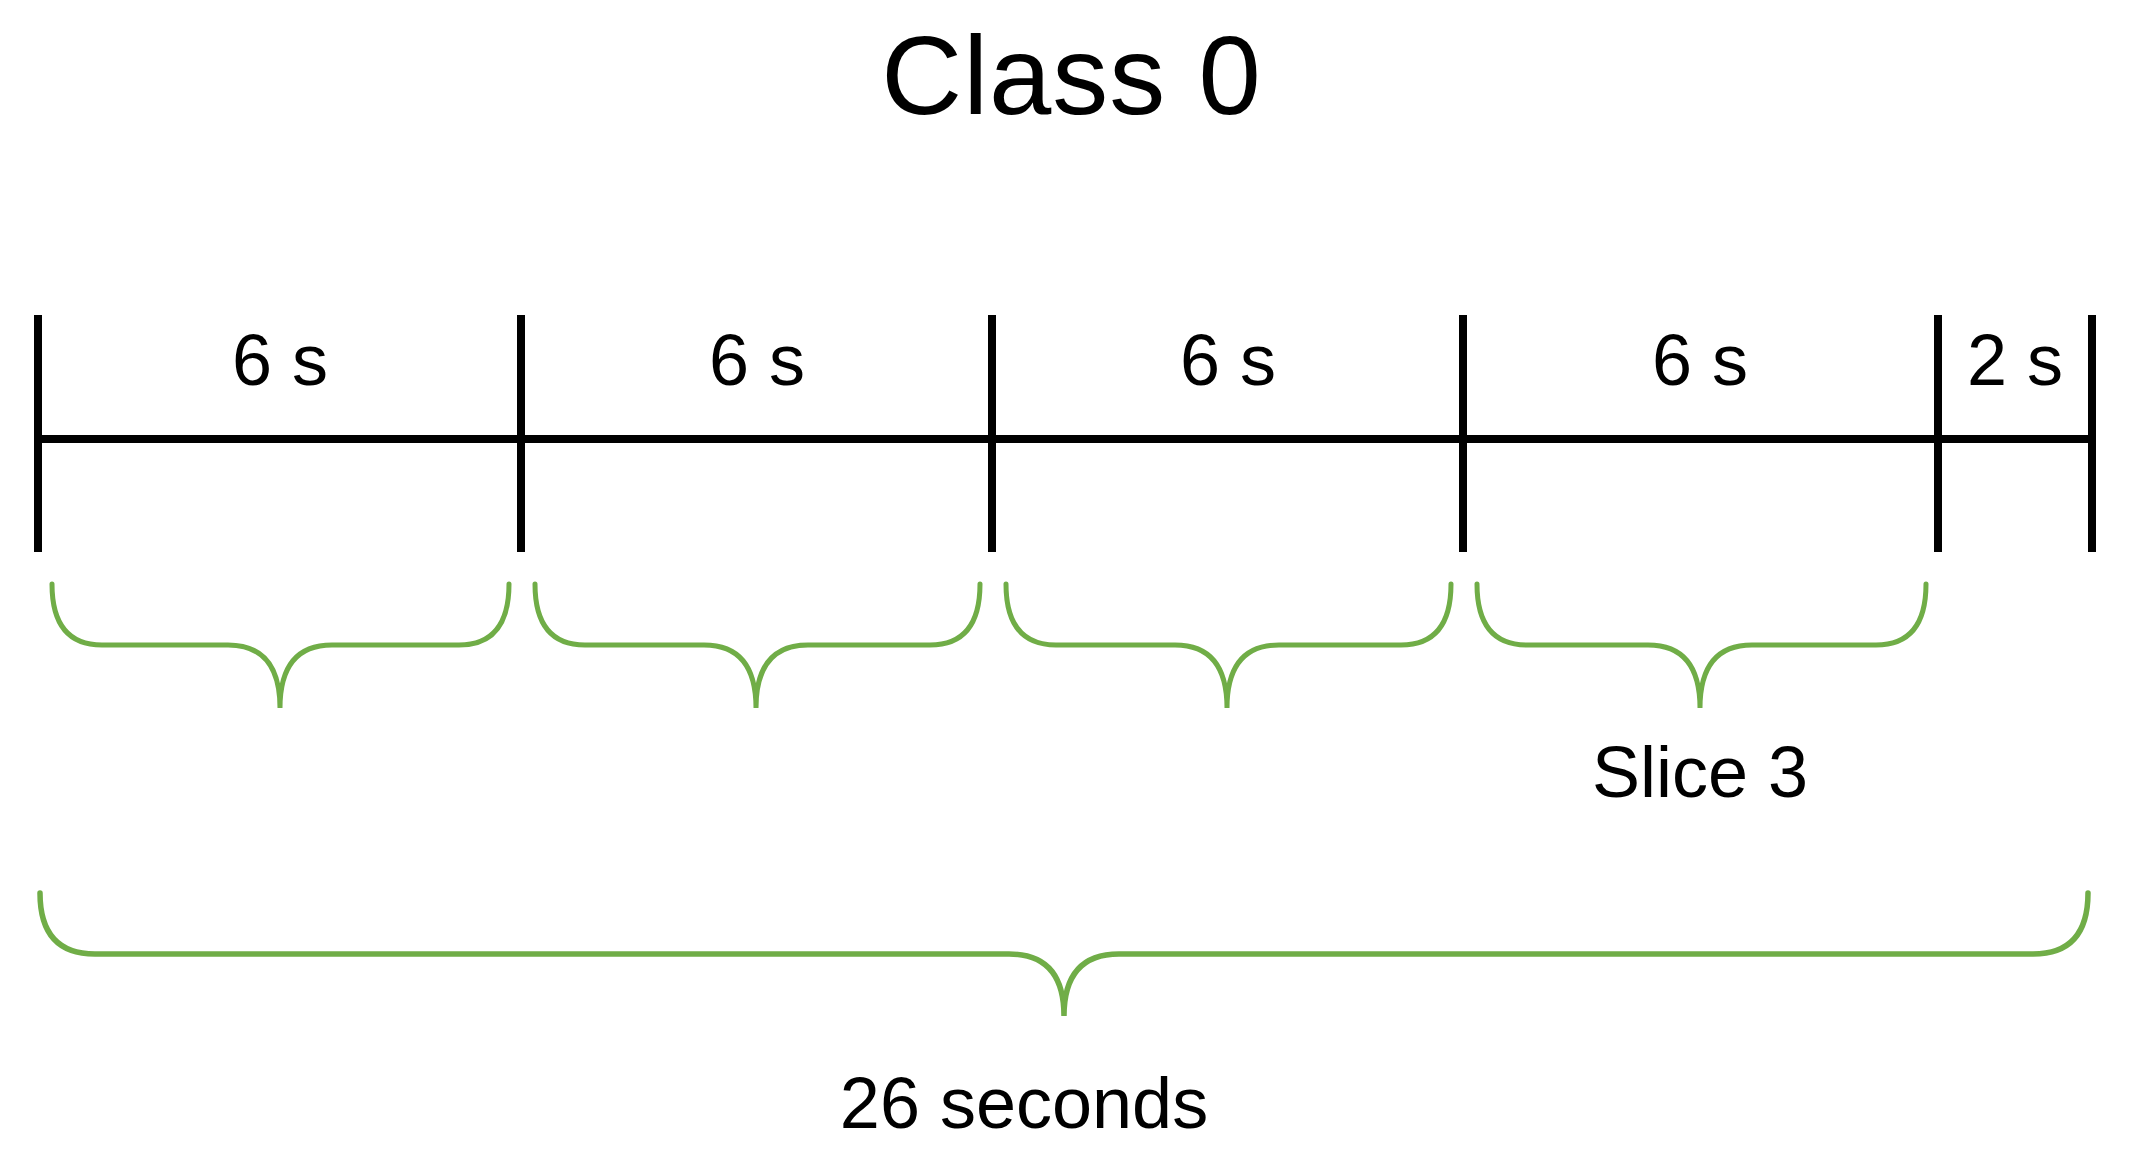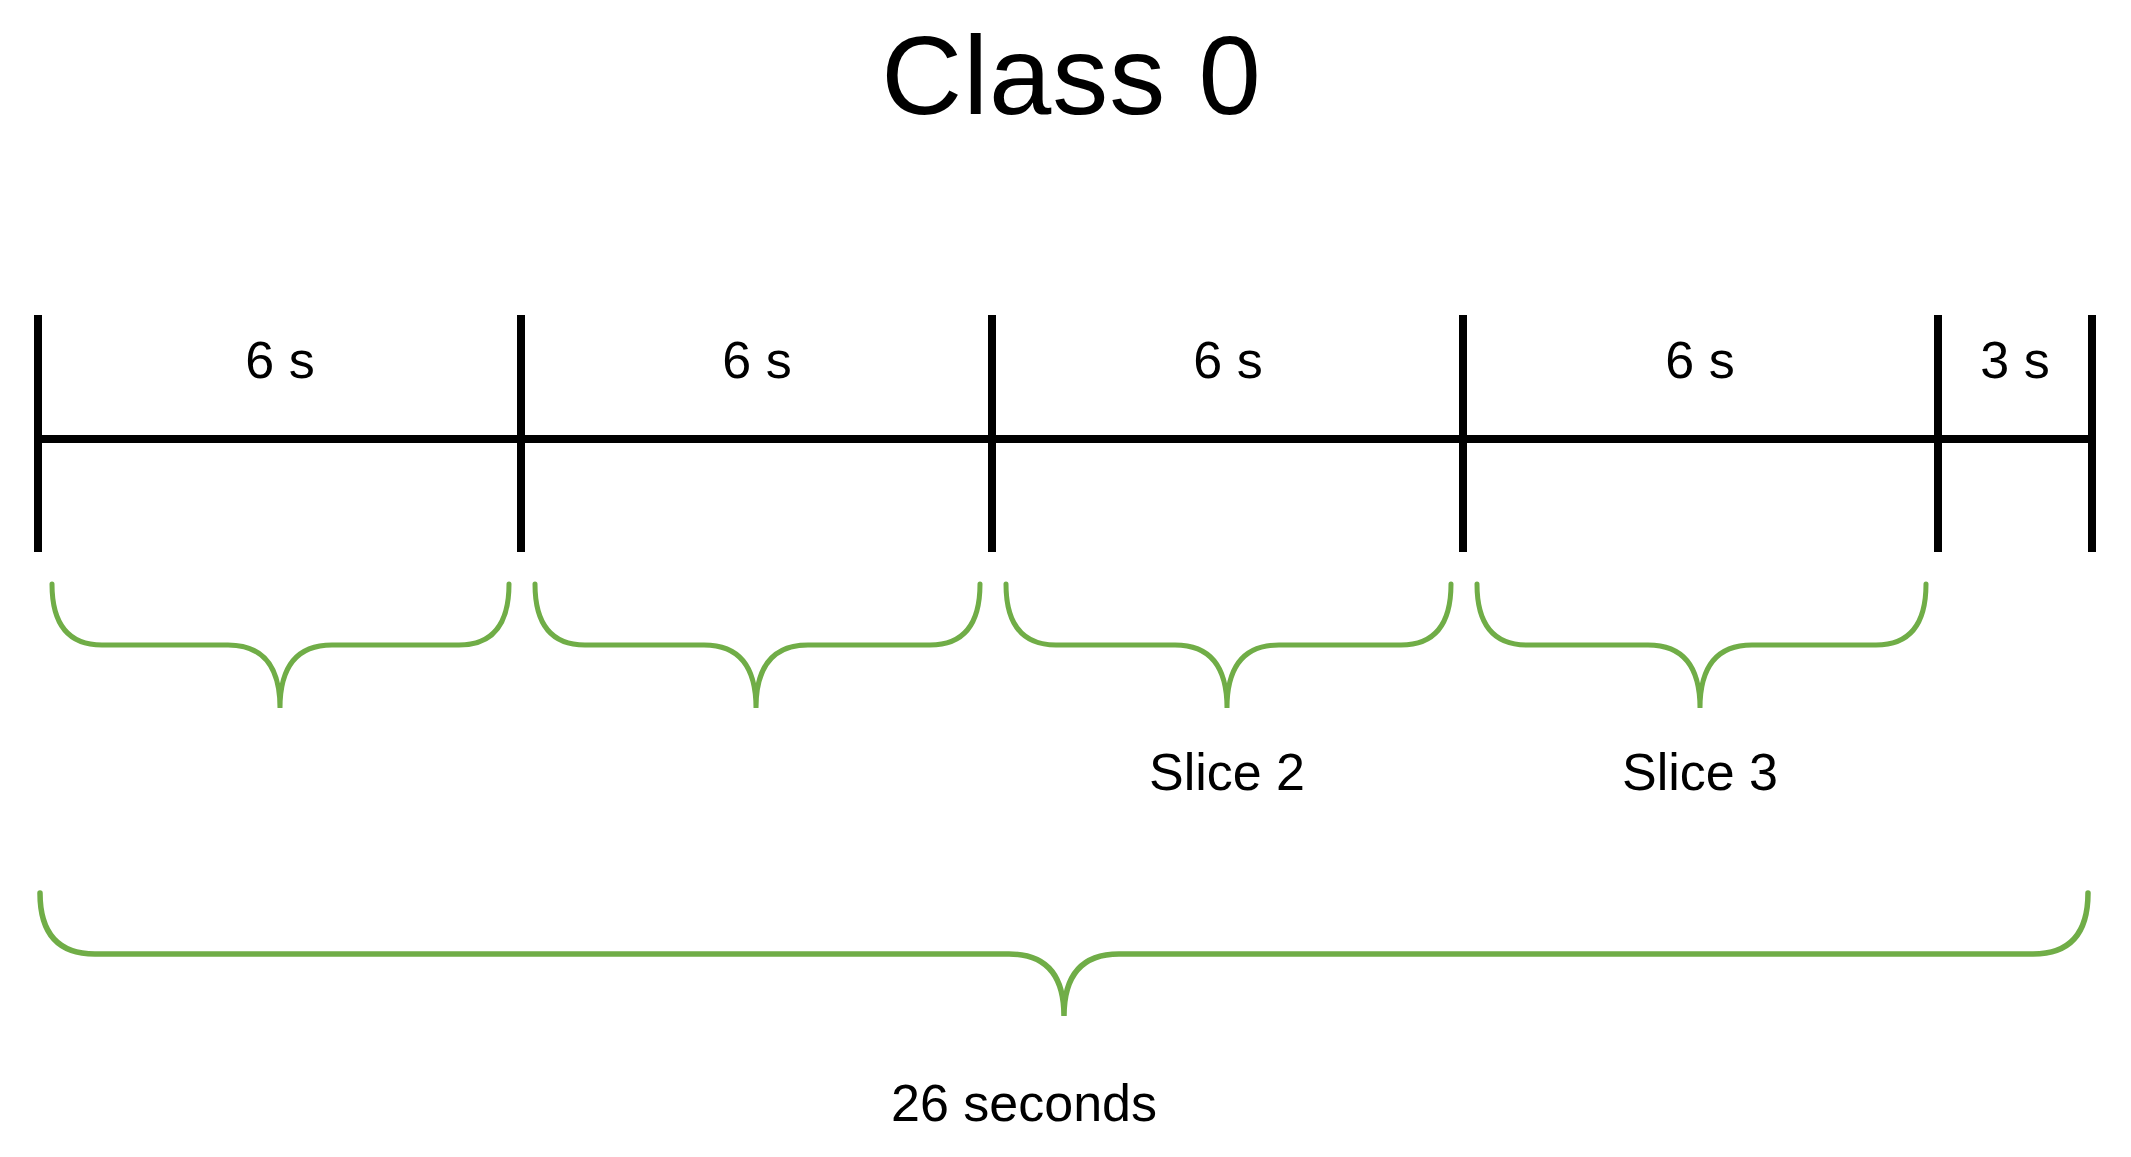--- a/index.html
+++ b/index.html
@@ -31,21 +31,21 @@
   }
   .tick {
     position: absolute;
     top: 315px;
     width: 8px; height: 237px;
     background: #000000;
   }
   .label {
     position: absolute;
     transform: translateX(-50%);
-    font-size: 52px;
+    font-size: 72px;
     line-height: 78px;
     white-space: nowrap;
   }
   .seg-label   { top: 321px; }
   .slice-label { top: 733px; }
   .total-label { top: 1064px; }
   .braces {
     position: absolute;
     left: 0; top: 0;
     width: 2131px; height: 1157px;
@@ -70,28 +70,27 @@
   <div class="tick" style="left:517px"></div>
   <div class="tick" style="left:988px"></div>
   <div class="tick" style="left:1459px"></div>
   <div class="tick" style="left:1934px"></div>
   <div class="tick" style="left:2088px"></div>
 
   <div class="label seg-label" style="left:280px">6 s</div>
   <div class="label seg-label" style="left:757px">6 s</div>
   <div class="label seg-label" style="left:1228px">6 s</div>
   <div class="label seg-label" style="left:1700px">6 s</div>
-  <div class="label seg-label" style="left:2015px">3 s</div>
+  <div class="label seg-label" style="left:2015px">2 s</div>
 
   <svg class="braces" viewBox="0 0 2131 1157">
     <path d="M 52 584 Q 52 645 102 645 L 228 645 Q 280 645 280 708 Q 280 645 332 645 L 459 645 Q 509 645 509 584" stroke="#70AD47"></path>
     <path d="M 535 584 Q 535 645 585 645 L 704 645 Q 756 645 756 708 Q 756 645 808 645 L 930 645 Q 980 645 980 584" stroke="#70AD47"></path>
     <path d="M 1006 584 Q 1006 645 1056 645 L 1175 645 Q 1227 645 1227 708 Q 1227 645 1279 645 L 1401 645 Q 1451 645 1451 584" stroke="#70AD47"></path>
     <path d="M 1477 584 Q 1477 645 1527 645 L 1648 645 Q 1700 645 1700 708 Q 1700 645 1752 645 L 1876 645 Q 1926 645 1926 584" stroke="#70AD47"></path>
     <path class="big" d="M 40 893 Q 40 954 95 954 L 1009 954 Q 1064 954 1064 1016 Q 1064 954 1119 954 L 2033 954 Q 2088 954 2088 893" stroke="#70AD47"></path>
   </svg>
 
-  <div class="label slice-label" style="left:1227px">Slice 2</div>
   <div class="label slice-label" style="left:1700px">Slice 3</div>
 
   <div class="label total-label" style="left:1024px">26 seconds</div>
 
 </div>
 
 </body></html>

